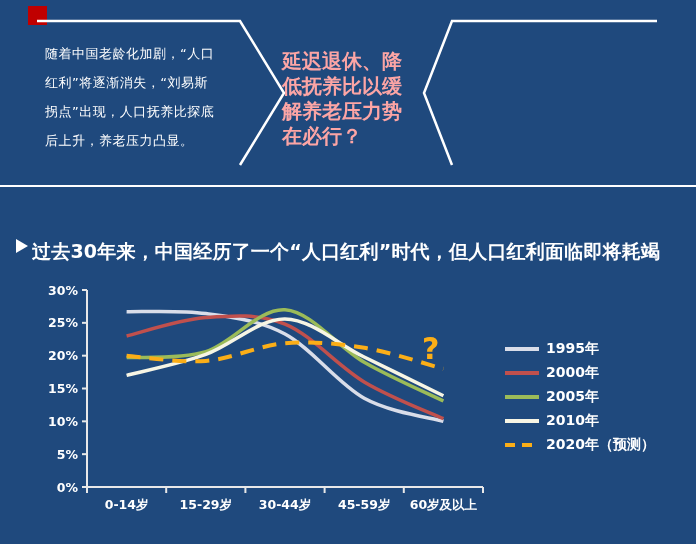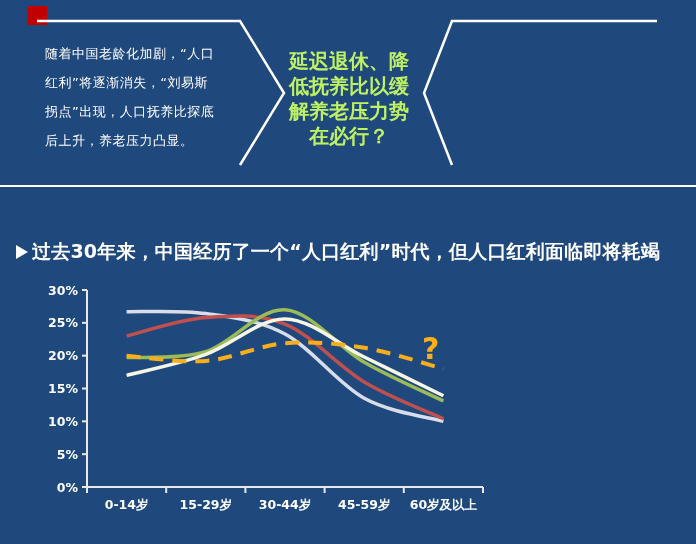--- a/index.html
+++ b/index.html
@@ -11,26 +11,26 @@
   .red-square{position:absolute;left:28px;top:6px;width:19px;height:19px;background:#C00000;}
   .shapes{position:absolute;left:0;top:0;width:696px;height:544px;pointer-events:none;}
   .callout-text{
     position:absolute;color:#FFFFFF;font-size:13px;line-height:29px;
     white-space:pre-line;letter-spacing:0.5px;
   }
   .callout-left{left:45px;top:39px;width:232px;}
   .callout-right{left:443px;top:39px;width:232px;}
   .center-question{
     position:absolute;left:282px;top:49px;width:134px;
-    color:#bef264;font-size:20px;line-height:25px;text-align:center;
+    color:#fca5a5;font-size:20px;line-height:25px;text-align:left;
     white-space:pre-line;font-weight:600;
   }
   .divider{position:absolute;left:0;top:185px;width:696px;height:2px;background:#FFFFFF;}
   .headline{position:absolute;left:16px;top:239px;width:672px;color:#fff;
-    font-size:19px;font-weight:bold;letter-spacing:0.2px;display:flex;align-items:center;}
+    font-size:19px;font-weight:bold;letter-spacing:0.2px;display:flex;align-items:flex-start;}
   .bullet-tri{
     width:0;height:0;border-left:12px solid #FFFFFF;border-top:7px solid transparent;
     border-bottom:7px solid transparent;margin-right:4px;flex:0 0 auto;
   }
   .chart-svg{position:absolute;left:30px;top:278px;}
   .chart-svg text{fill:#FFFFFF;font-weight:bold;font-size:12.5px;
     font-family:"DejaVu Sans","Liberation Sans",sans-serif;}
   .legend{position:absolute;left:505px;top:337px;}
   .lrow{display:flex;align-items:center;height:24px;}
   .lswatch{width:34px;height:4px;margin-right:7px;flex:0 0 auto;}
@@ -96,16 +96,38 @@
       <text x="255" y="231" text-anchor="middle">30-44岁</text>
       <text x="334.20000000000005" y="231" text-anchor="middle">45-59岁</text>
       <text x="413.4" y="231" text-anchor="middle">60岁及以上</text>
       <path d="M96.6,33.7C109.8,34.0 149.4,31.9 175.8,35.6C202.2,39.3 228.6,41.9 255,56C281.4,70.1 307.8,105.8 334.20000000000005,120.3C360.6,134.8 400.2,139.5 413.4,143.3" fill="none" stroke="#D9DDE9" stroke-width="3.5" stroke-linecap="butt"></path>
       <path d="M96.6,58C109.8,54.9 149.4,41.6 175.8,39.6C202.2,37.6 228.6,35.4 255,46.1C281.4,56.8 307.8,88.1 334.20000000000005,103.9C360.6,119.7 400.2,134.6 413.4,140.7" fill="none" stroke="#C0504D" stroke-width="3.5" stroke-linecap="butt"></path>
       <path d="M96.6,79.6C109.8,78.6 149.4,81.7 175.8,73.7C202.2,65.7 228.6,29.9 255,31.7C281.4,33.5 307.8,69.0 334.20000000000005,84.2C360.6,99.4 400.2,116.5 413.4,123" fill="none" stroke="#9BBB59" stroke-width="3.5" stroke-linecap="butt"></path>
       <path d="M96.6,97.4C109.8,93.9 149.4,85.8 175.8,76.4C202.2,67.0 228.6,40.5 255,40.9C281.4,41.3 307.8,66.2 334.20000000000005,79C360.6,91.8 400.2,111.3 413.4,117.7" fill="none" stroke="#F7F5E4" stroke-width="3.5" stroke-linecap="butt"></path>
       <path d="M96.6,77.7C109.8,78.6 149.4,85.0 175.8,82.9C202.2,80.8 228.6,67.4 255,65.2C281.4,63.0 307.8,65.5 334.20000000000005,69.8C360.6,74.1 400.2,87.3 413.4,90.8" fill="none" stroke="#FBAE17" stroke-width="4" stroke-linecap="butt" stroke-dasharray="14 9"></path>
     </svg>
 
+  <div class="legend" id="legend">
+      <div class="lrow">
+        <span class="lswatch" style="background: rgb(217, 221, 233);"></span>
+        <span class="llabel">1995年</span>
+      </div>
+      <div class="lrow">
+        <span class="lswatch" style="background: rgb(192, 80, 77);"></span>
+        <span class="llabel">2000年</span>
+      </div>
+      <div class="lrow">
+        <span class="lswatch" style="background: rgb(155, 187, 89);"></span>
+        <span class="llabel">2005年</span>
+      </div>
+      <div class="lrow">
+        <span class="lswatch" style="background: rgb(247, 245, 228);"></span>
+        <span class="llabel">2010年</span>
+      </div>
+      <div class="lrow">
+        <span class="lswatch" style="background: repeating-linear-gradient(90deg, rgb(251, 174, 23) 0px, rgb(251, 174, 23) 10px, transparent 10px, transparent 17px);"></span>
+        <span class="llabel">2020年（预测）</span>
+      </div>
+    </div>
 
   <div class="qmark">?</div>
 
 </div>
 
 </body></html>

